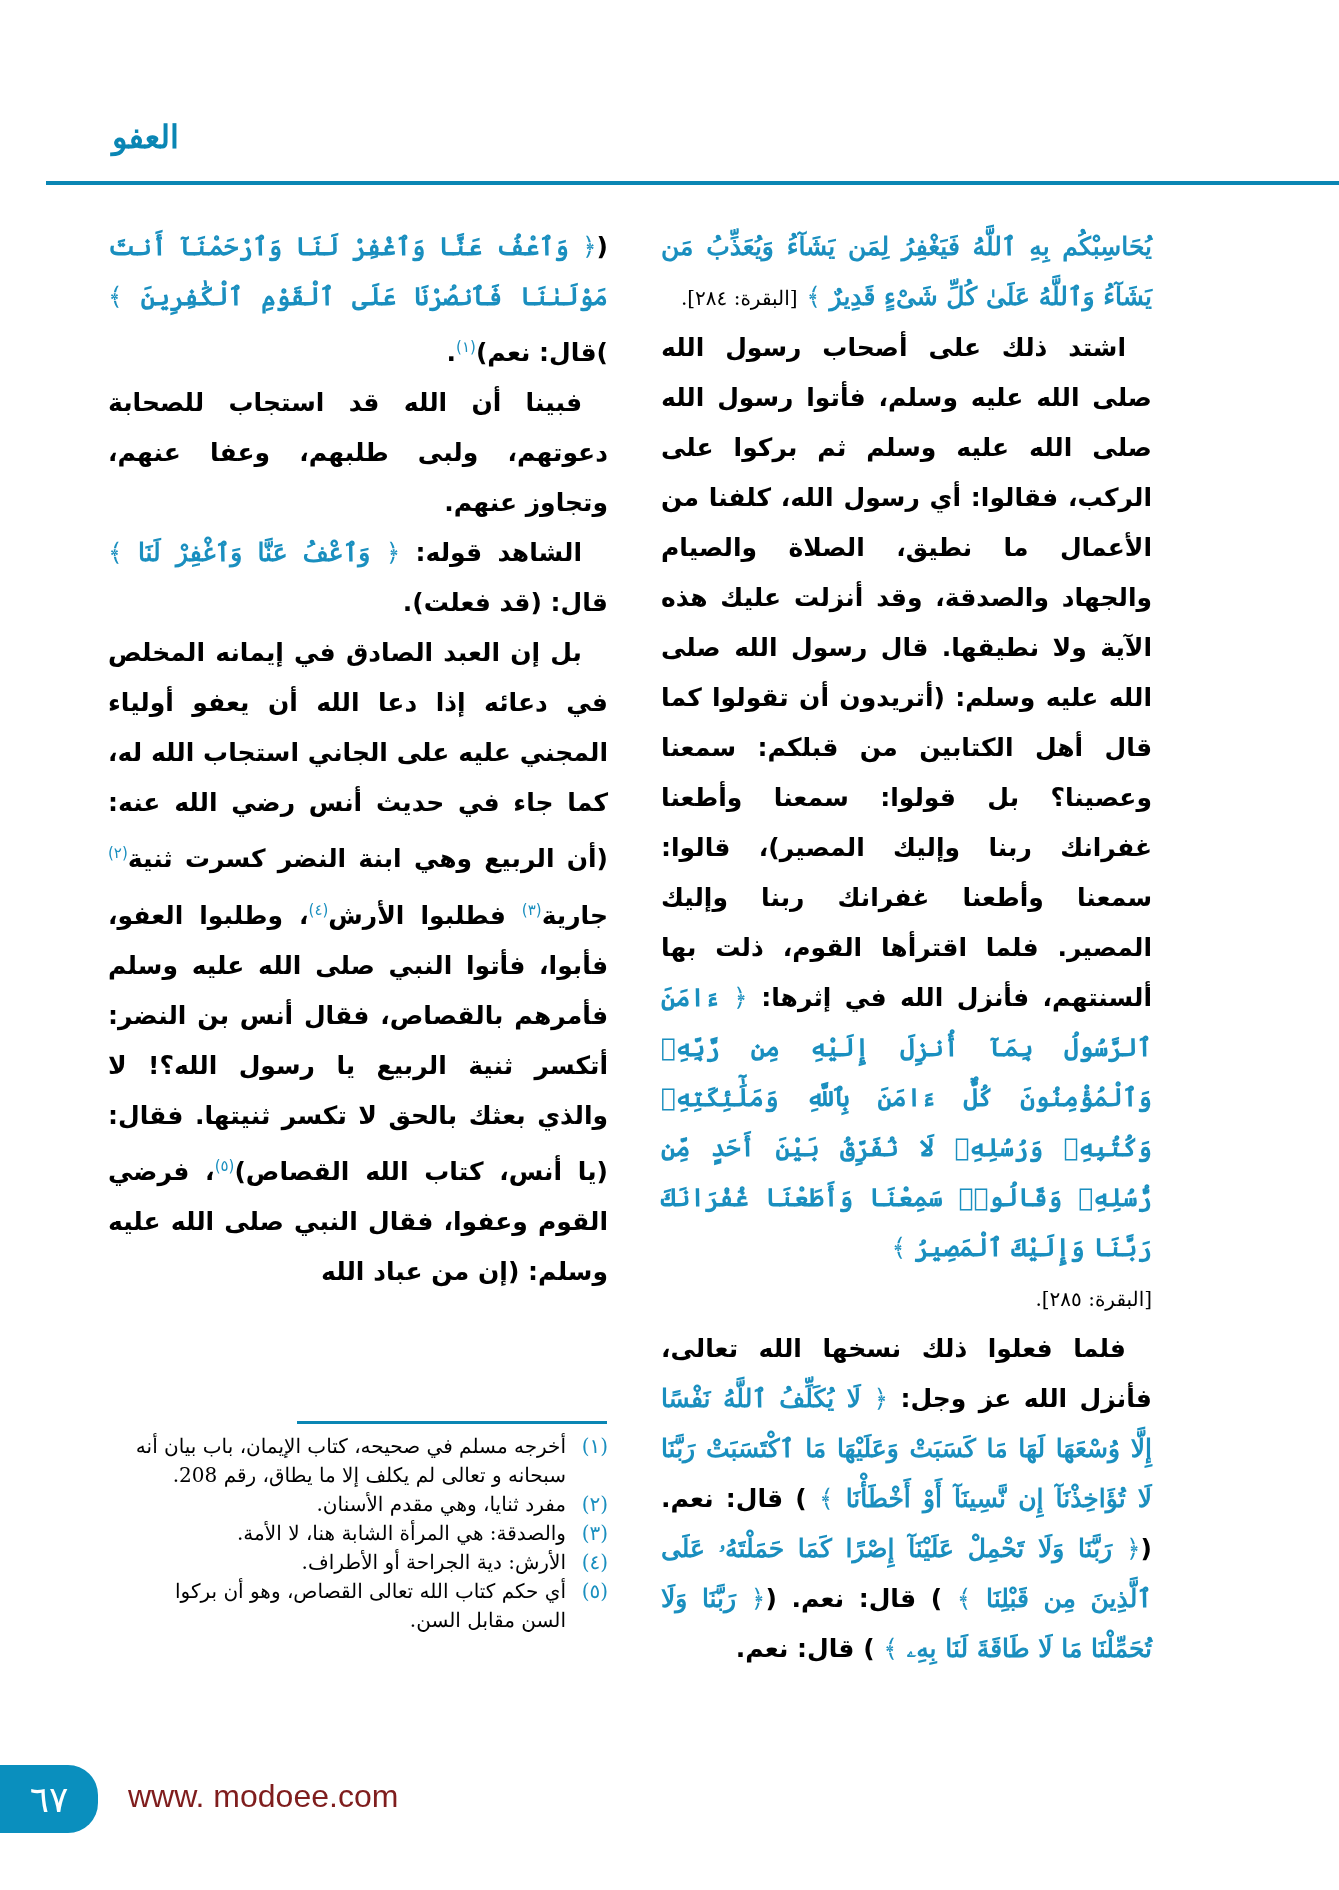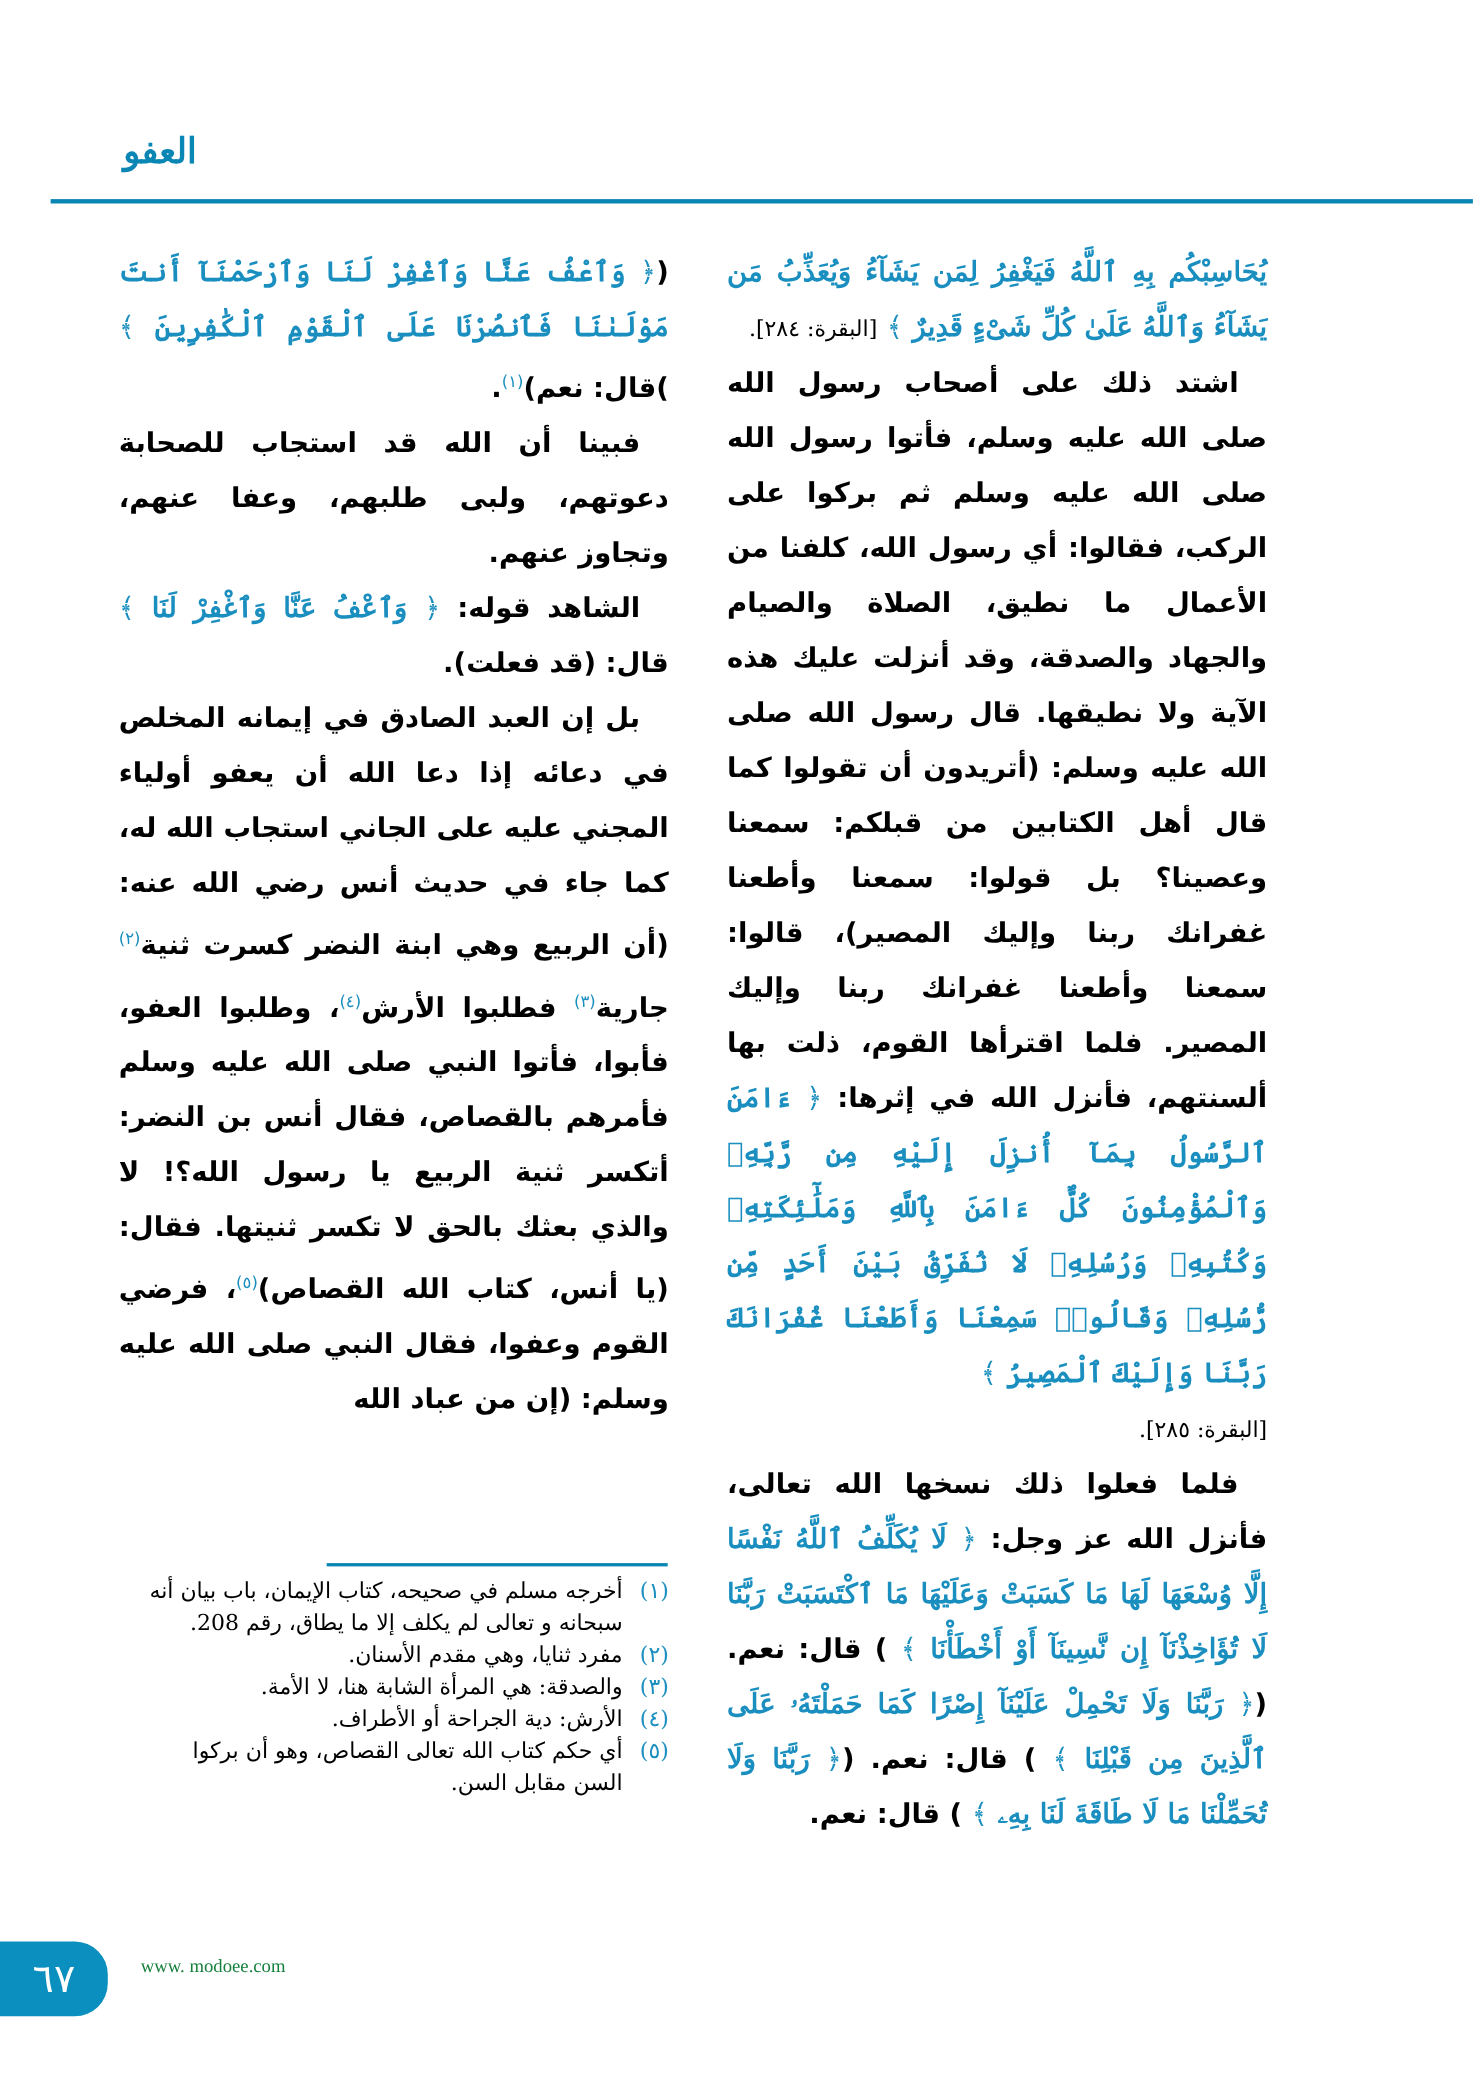--- a/index.html
+++ b/index.html
@@ -23,22 +23,22 @@
   .fn-rule { position: absolute; left: 297px; width: 310px; top: 1421px; height: 3px; background: #0a86b4; }
   .footnotes { position: absolute; left: 128px; width: 480px; top: 1432px; direction: rtl; }
   .fn { display: flex; font-size: 20px; line-height: 29px; font-family: "DejaVu Serif", serif; }
   .fn-num { color: #1a8fbf; width: 42px; flex: none; }
   .fn-text { flex: 1; }
 
   .page-badge { position: absolute; left: 0; top: 1765px; width: 98px; height: 68px;
                 background: #0a8fbe; border-radius: 0 30px 30px 0; color: #fff;
                 font-size: 36px; display: flex; align-items: center; justify-content: center;
                 font-family: "DejaVu Sans", sans-serif; }
-  .site { position: absolute; left: 128px; top: 1778px; font-size: 17px; color: #15803d;
-          font-family: Liberation Serif, serif; }
+  .site { position: absolute; left: 128px; top: 1778px; font-size: 32px; color: #7f1d1d;
+          font-family: Liberation Sans, sans-serif; }
 </style>
 </head>
 <body>
 
 <div class="header-title">العفو</div>
 <div class="header-rule"></div>
 
 <div class="col col-right">
   <p class="para">
     <span class="quran">يُحَاسِبْكُم بِهِ ٱللَّهُ فَيَغْفِرُ لِمَن يَشَآءُ وَيُعَذِّبُ مَن يَشَآءُ وَٱللَّهُ عَلَىٰ كُلِّ شَىْءٍ قَدِيرٌ</span>

